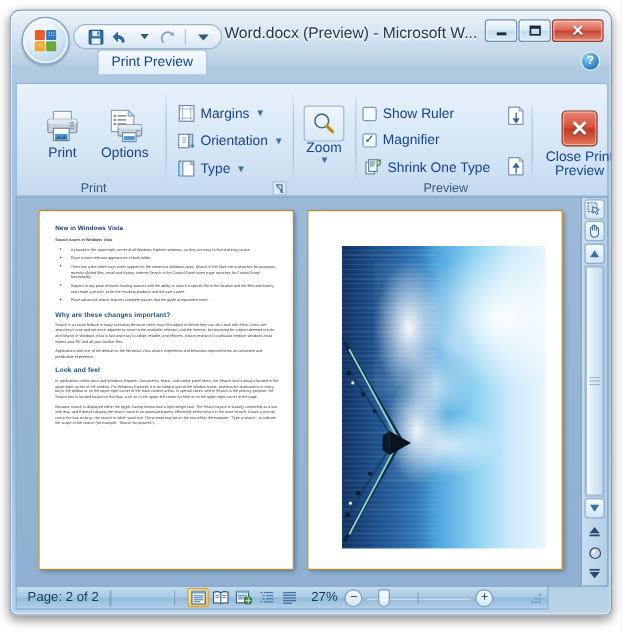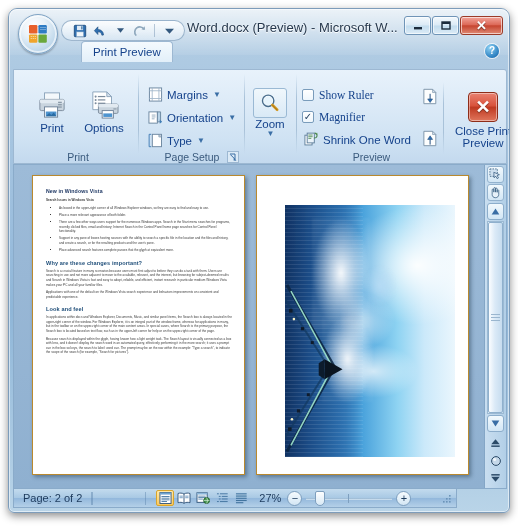--- a/index.html
+++ b/index.html
@@ -135,21 +135,21 @@
   .small-btn .sl { font-size: 11.5px; color:#15428b; white-space:nowrap; }
   .caret { font-size: 8px; color:#3a6ea5; margin-left:1px; }
 
   .chk-row { position:absolute; height: 19px; display:flex; align-items:center; gap: 5px; cursor:pointer; }
   .chkbox {
     width: 12px; height: 12px; border:1px solid #7a9cbb; border-radius:2px;
     background: linear-gradient(180deg,#ffffff,#eef6fc);
     display:flex; align-items:center; justify-content:center;
     font-size: 10px; color:#1f3c5c; line-height:1;
   }
-  .chk-label { font-size: 11.5px; color:#15428b; white-space:nowrap;font-family:Liberation Serif, serif; }
+  .chk-label { font-size: 11.5px; color:#15428b; white-space:nowrap; }
 
   .dialog-launcher {
     position:absolute; right: 3px; bottom: 1px; width: 12px; height: 12px;
     cursor:pointer;
   }
 
   .nav-page-btn { position:absolute; width:20px; height:20px; cursor:pointer; border-radius:3px; display:flex;align-items:center;justify-content:center;}
 
   #close-preview-btn {
     position:absolute; left: 6px; top: 3px; width: 70px; height: 72px;
@@ -480,21 +480,20 @@
             <svg width="15" height="15" viewBox="0 0 16 16">
               <path d="M1.2 1.4v13.2M1.2 1.4h2.2M1.2 14.6h2.2" stroke="#3f7cb5" stroke-width="1"></path>
               <rect x="4.6" y="1.4" width="9.8" height="13.2" fill="#fff" stroke="#6b86a0"></rect>
               <path d="M11.6 1.4l2.8 2.8h-2.8z" fill="#d7e3ee" stroke="#6b86a0" stroke-width="0.7"></path>
             </svg>
           </span>
           <span class="sl">Type</span>
           <span class="caret">▼</span>
         </div>
       </div>
-      <div class="rib-group-label">Page Setup</div>
       <svg class="dialog-launcher" viewBox="0 0 12 12">
         <rect x="0.5" y="0.5" width="11" height="11" fill="#dceaf6" stroke="#9db8d2"></rect>
         <path d="M3 3h5v5" fill="none" stroke="#3a6ea5" stroke-width="1"></path>
         <path d="M8.4 8.6L3.4 3.6" stroke="#3a6ea5" stroke-width="1"></path>
         <path d="M9.6 9.8l-3-0.2 0.2-2.6z" fill="#3a6ea5"></path>
       </svg>
     </div>
     <div class="rib-group-sep" style="left:230px;"></div>
 
     <div class="rib-group" style="left:234px; width:46px;">
@@ -530,21 +529,21 @@
             <svg width="15" height="15" viewBox="0 0 16 16">
               <rect x="1" y="3.4" width="7.6" height="10.4" fill="#fff" stroke="#5f7f9b"></rect>
               <rect x="3.4" y="1.2" width="7.6" height="10.4" fill="#eaf3fa" stroke="#5f7f9b"></rect>
               <g stroke="#4f8a4f" stroke-width="0.9" fill="none">
                 <path d="M4.6 3.2h4.6M4.6 5h4.6M4.6 6.8h3.2"></path>
               </g>
               <path d="M11.4 1.2a2.6 2.6 0 1 1-0.8 5.1" fill="none" stroke="#4f8a4f" stroke-width="1.2"></path>
               <path d="M13.9 0.4l0.6 2.2-2.2 0.2z" fill="#4f8a4f"></path>
             </svg>
           </span>
-          <span class="sl">Shrink One Word</span>
+          <span class="sl">Shrink One Type</span>
         </div>
 
         <div class="nav-page-btn" style="left:120px; top:2px;">
           <svg width="17" height="17" viewBox="0 0 18 18">
             <path d="M2 1.4h9.2l3.4 3.4v11.8H2z" fill="#fdfefe" stroke="#7b93a8"></path>
             <path d="M11.2 1.4l3.4 3.4h-3.4z" fill="#d7e3ee" stroke="#7b93a8" stroke-width="0.7"></path>
             <path d="M8.6 6.2v5.4h2.6L8.6 15.4 6 11.6h2.6z" fill="#2f6fb0" stroke="#1d4b7d" stroke-width="0.6"></path>
           </svg>
         </div>
         <div class="nav-page-btn" style="left:120px; top:44px;">

